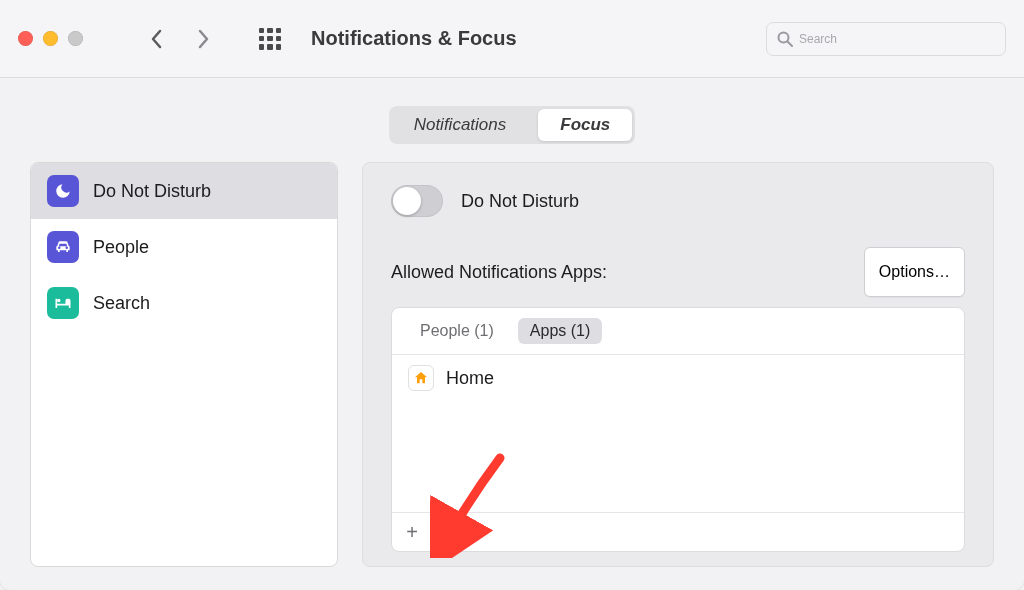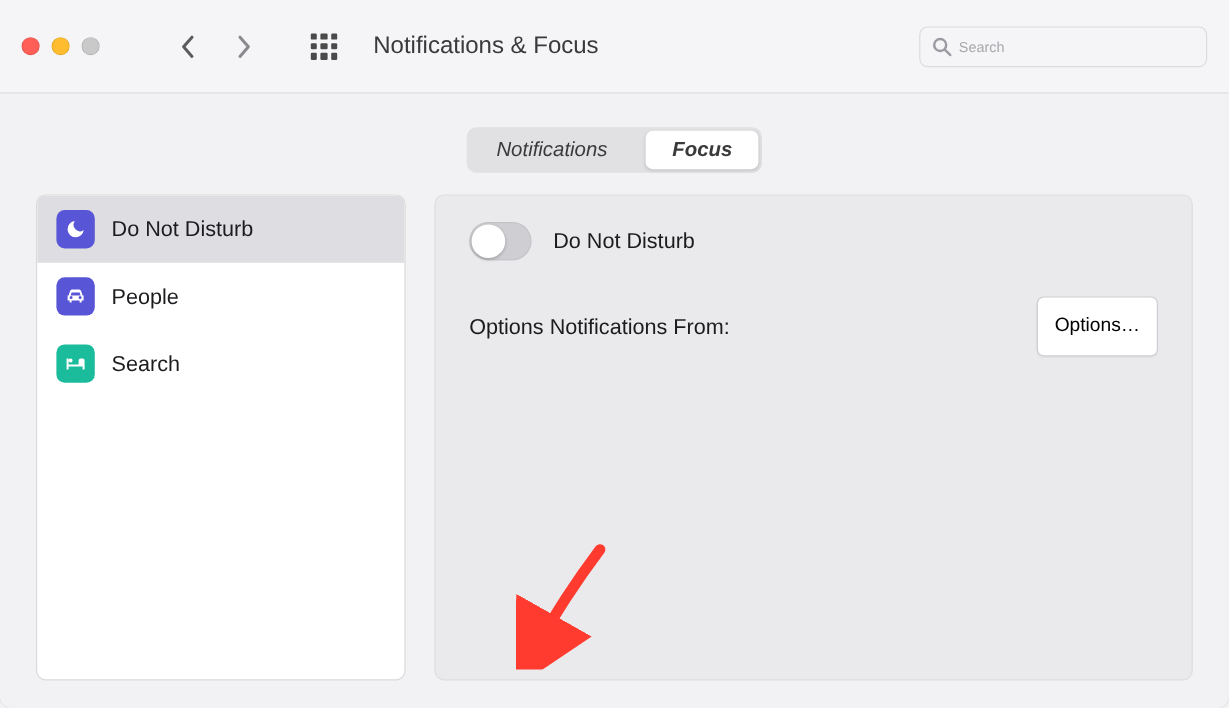--- a/index.html
+++ b/index.html
@@ -45,21 +45,21 @@
   .navbtn.enabled{ color:#5b5b5c;}
   .grid-icon {
     width: 22px; height: 22px; display:grid;
     grid-template-columns: repeat(3,1fr);
     grid-template-rows: repeat(3,1fr);
     gap: 3px;
     color:#4a4a4a;
   }
   .grid-icon span{ background:#4a4a4a; border-radius:1px;}
   .title {
-    font-size: 20px; font-weight: 400; color:#3a3a3c;
+    font-size: 20px; font-weight: 700; color:#3a3a3c;
     margin-left: 12px;
   }
   .spacer{ flex:1;}
   .search {
     width: 240px; height: 34px;
     border:1px solid #dcdcdc; border-radius:7px;
     display:flex; align-items:center; gap:6px;
     padding:0 10px; background:#f5f5f7;
     color:#9a9aa0;
   }
@@ -268,24 +268,46 @@
 
     <div class="main">
       <div class="row">
         <div class="switch">
           <div class="switch-knob"></div>
         </div>
         <span style="font-size:18px">Do Not Disturb</span>
       </div>
 
       <div class="section-h">
-        <span>Options Notifications From:</span>
+        <span>Allowed Notifications Apps:</span>
         <button class="options-btn">Options…</button>
       </div>
 
+      <div class="panel">
+        <div class="chips">
+          <div class="chip">People (1)</div>
+          <div class="chip active">Apps (1)</div>
+        </div>
+        <div class="list">
+          <div class="list-row">
+            <div class="app-ic">
+              <svg width="16" height="16" viewBox="0 0 24 24">
+                  <path fill="#ff9f0a" d="M12 3l9 8h-3v9h-4v-6h-4v6H6v-9H3z"></path>
+                </svg>
+            </div>
+            <span>Home</span>
+          </div>
+        </div>
+        <div class="panel-footer">
+          <div class="pf-btn">+</div>
+          <div class="pf-sep"></div>
+          <div class="pf-btn">−</div>
+          <div class="pf-sep"></div>
+        </div>
+      </div>
     </div>
   </div>
 
   <svg class="arrow" viewBox="0 0 80 110">
     <defs>
       <marker id="ah" markerWidth="8" markerHeight="8" refX="4" refY="4" orient="auto">
         <path d="M0,0 L8,4 L0,8 z" fill="#ff3b30"></path>
       </marker>
     </defs>
     <path d="M70,10 Q40,50 14,96" stroke="#ff3b30" stroke-width="9" fill="none" marker-end="url(#ah)" stroke-linecap="round"></path>

